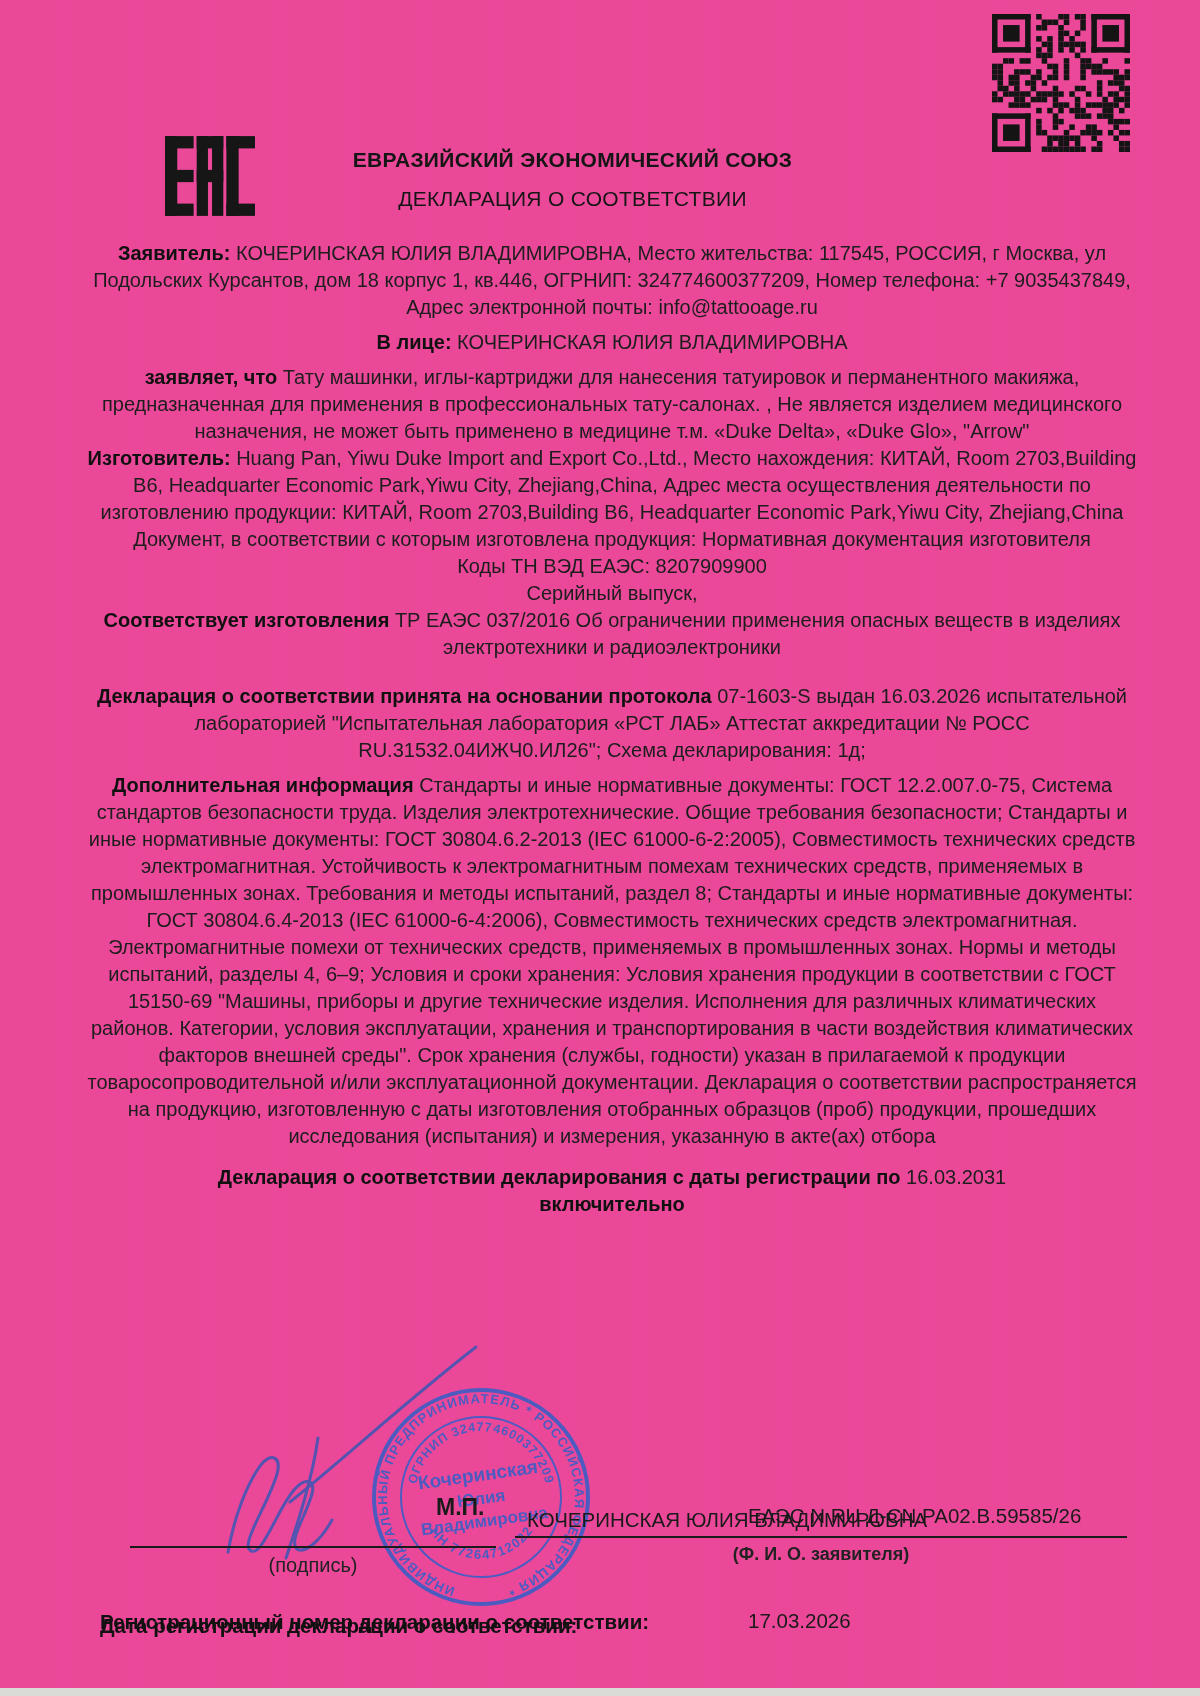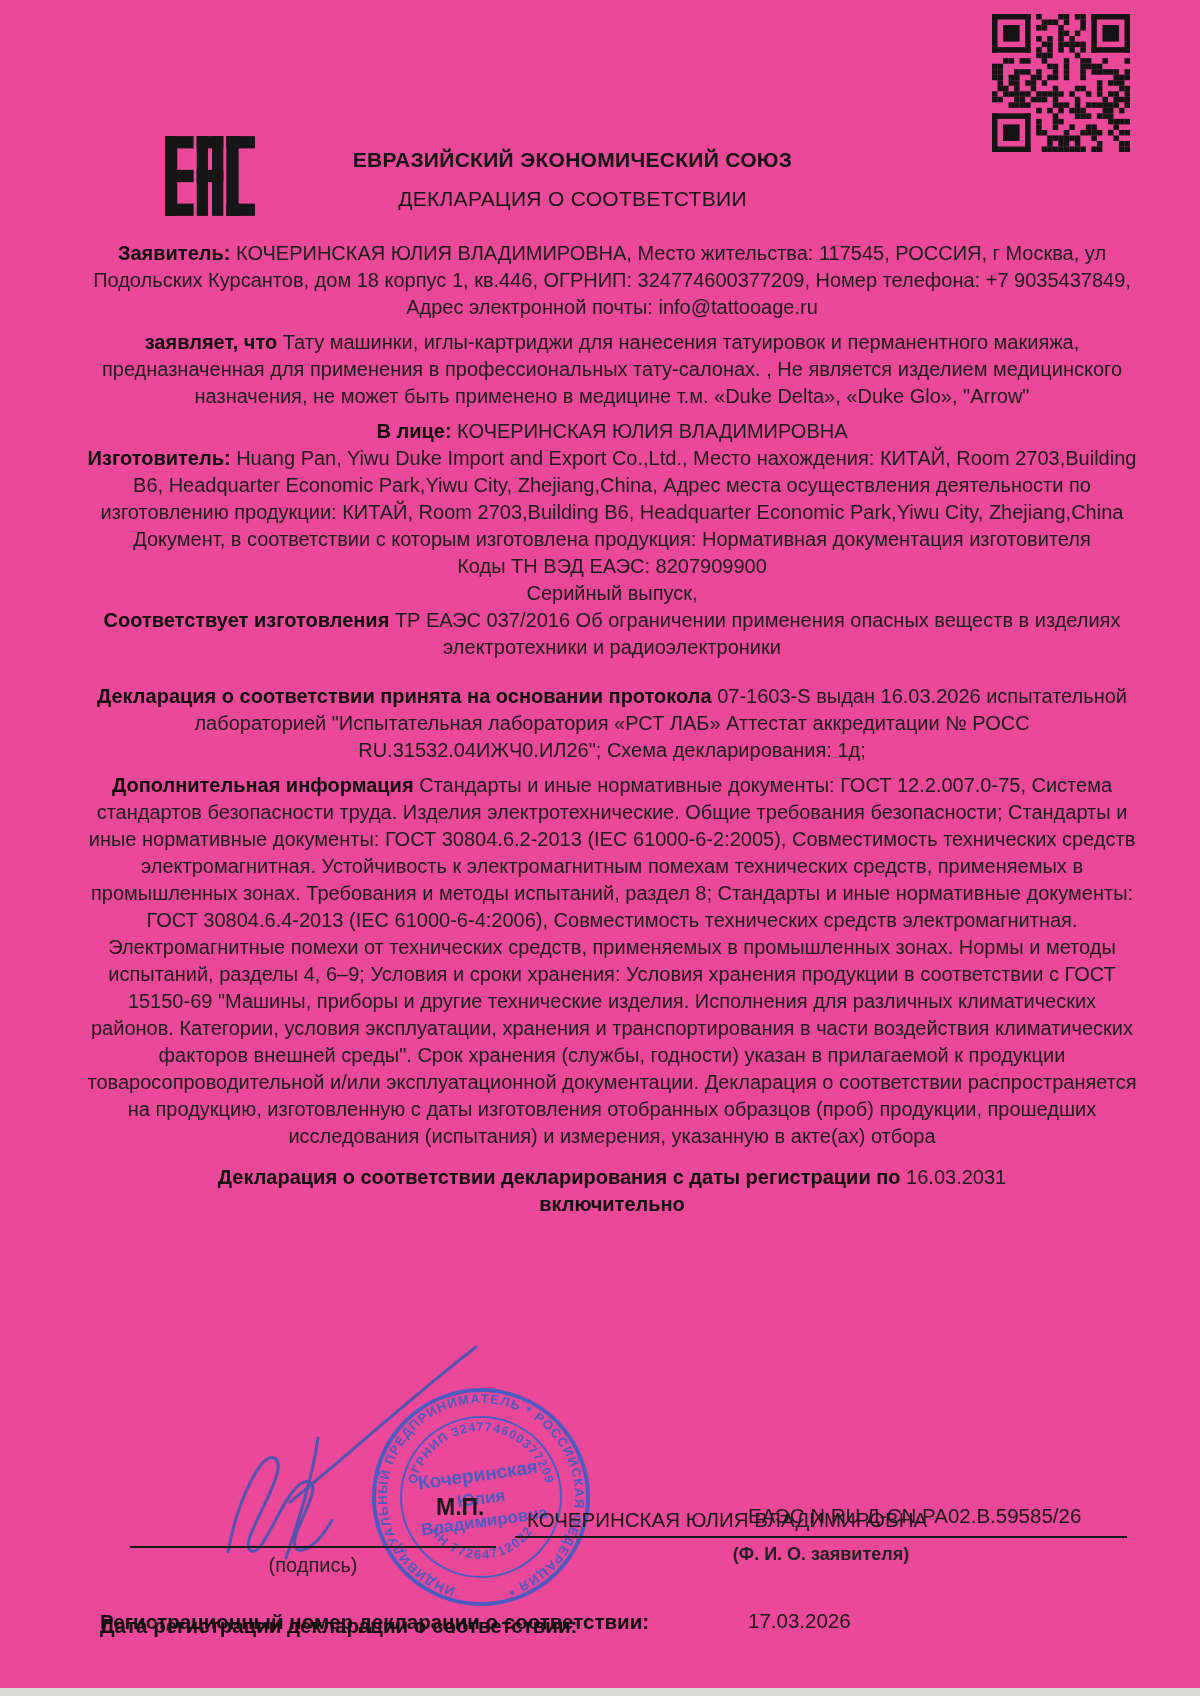--- a/index.html
+++ b/index.html
@@ -294,22 +294,22 @@
       <rect x="20" y="2" width="3" height="3" fill="#141414"></rect>
       <rect x="0" y="18" width="7" height="1" fill="#141414"></rect>
       <rect x="0" y="24" width="7" height="1" fill="#141414"></rect>
       <rect x="0" y="18" width="1" height="7" fill="#141414"></rect>
       <rect x="6" y="18" width="1" height="7" fill="#141414"></rect>
       <rect x="2" y="20" width="3" height="3" fill="#141414"></rect>
     </svg>
 
   <div class="content">
     <p><b>Заявитель:</b><span> КОЧЕРИНСКАЯ ЮЛИЯ ВЛАДИМИРОВНА, Место жительства: 117545, РОССИЯ, г Москва, ул Подольских Курсантов, дом 18 корпус 1, кв.446, ОГРНИП: 324774600377209, Номер телефона: +7 9035437849, Адрес электронной почты: info@tattooage.ru</span></p>
+    <p class="mt8"><b>В лице:</b><span> КОЧЕРИНСКАЯ ЮЛИЯ ВЛАДИМИРОВНА</span></p>
     <p class="mt8"><b>заявляет, что</b><span> Тату машинки, иглы-картриджи для нанесения татуировок и перманентного макияжа, предназначенная для применения в профессиональных тату-салонах. , Не является изделием медицинского назначения, не может быть применено в медицине т.м. «Duke Delta», «Duke Glo», "Arrow"</span></p>
-    <p class="mt8"><b>В лице:</b><span> КОЧЕРИНСКАЯ ЮЛИЯ ВЛАДИМИРОВНА</span></p>
     <p><b>Изготовитель:</b><span> Huang Pan, Yiwu Duke Import and Export Co.,Ltd., Место нахождения: КИТАЙ, Room 2703,Building B6, Headquarter Economic Park,Yiwu City, Zhejiang,China, Адрес места осуществления деятельности по изготовлению продукции: КИТАЙ, Room 2703,Building B6, Headquarter Economic Park,Yiwu City, Zhejiang,China</span></p>
     <p>Документ, в соответствии с которым изготовлена продукция: Нормативная документация изготовителя</p>
     <p>Коды ТН ВЭД ЕАЭС: 8207909900</p>
     <p>Серийный выпуск,</p>
     <p><b>Соответствует изготовления</b><span> ТР ЕАЭС 037/2016 Об ограничении применения опасных веществ в изделиях электротехники и радиоэлектроники</span></p>
     <p class="mt22"><b>Декларация о соответствии принята на основании протокола</b><span> 07-1603-S выдан 16.03.2026 испытательной лабораторией "Испытательная лаборатория «РСТ ЛАБ» Аттестат аккредитации № РОСС RU.31532.04ИЖЧ0.ИЛ26"; Схема декларирования: 1д;</span></p>
     <p class="mt8"><b>Дополнительная информация</b><span> Стандарты и иные нормативные документы: ГОСТ 12.2.007.0-75, Система стандартов безопасности труда. Изделия электротехнические. Общие требования безопасности; Стандарты и иные нормативные документы: ГОСТ 30804.6.2-2013 (IEC 61000-6-2:2005), Совместимость технических средств электромагнитная. Устойчивость к электромагнитным помехам технических средств, применяемых в промышленных зонах. Требования и методы испытаний, раздел 8; Стандарты и иные нормативные документы: ГОСТ 30804.6.4-2013 (IEC 61000-6-4:2006), Совместимость технических средств электромагнитная. Электромагнитные помехи от технических средств, применяемых в промышленных зонах. Нормы и методы испытаний, разделы 4, 6–9; Условия и сроки хранения: Условия хранения продукции в соответствии с ГОСТ 15150-69 "Машины, приборы и другие технические изделия. Исполнения для различных климатических районов. Категории, условия эксплуатации, хранения и транспортирования в части воздействия климатических факторов внешней среды". Срок хранения (службы, годности) указан в прилагаемой к продукции товаросопроводительной и/или эксплуатационной документации. Декларация о соответствии распространяется на продукцию, изготовленную с даты изготовления отобранных образцов (проб) продукции, прошедших исследования (испытания) и измерения, указанную в акте(ах) отбора</span></p>
     <p class="mt14"><b>Декларация о соответствии декларирования с даты регистрации по</b><span> 16.03.2031</span><b class="blockb">включительно</b></p>
   </div>
 

